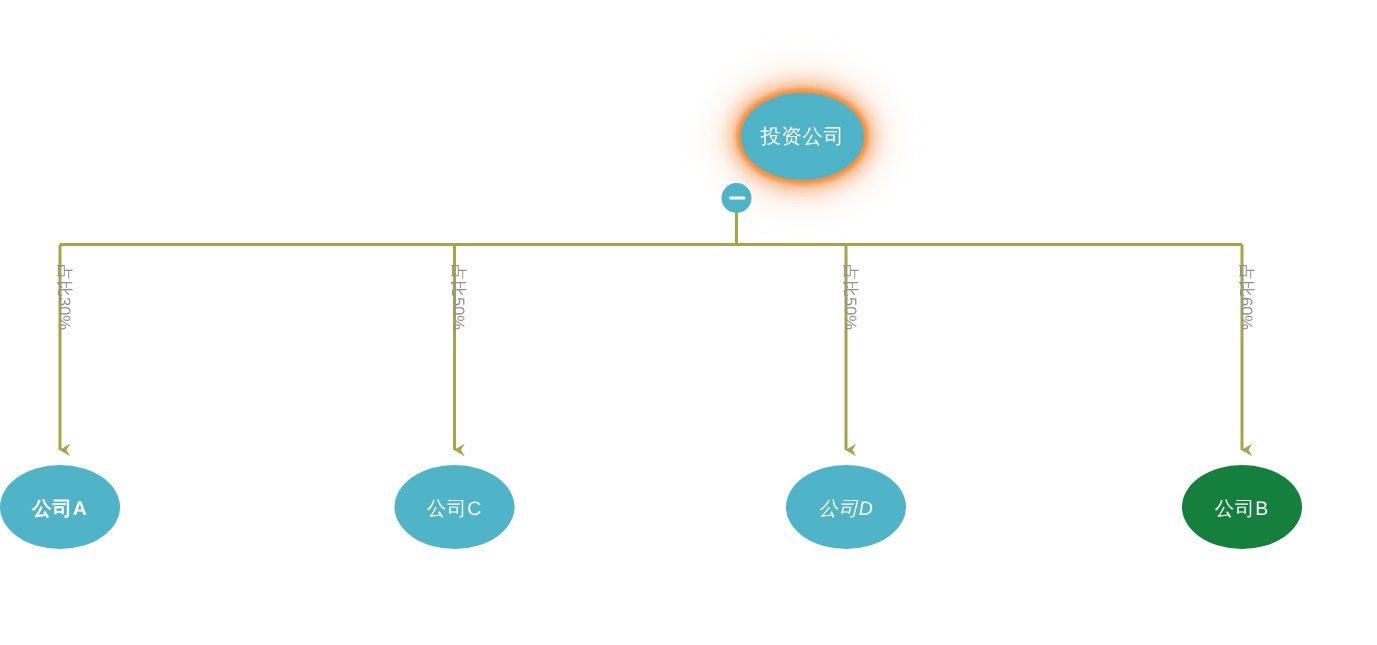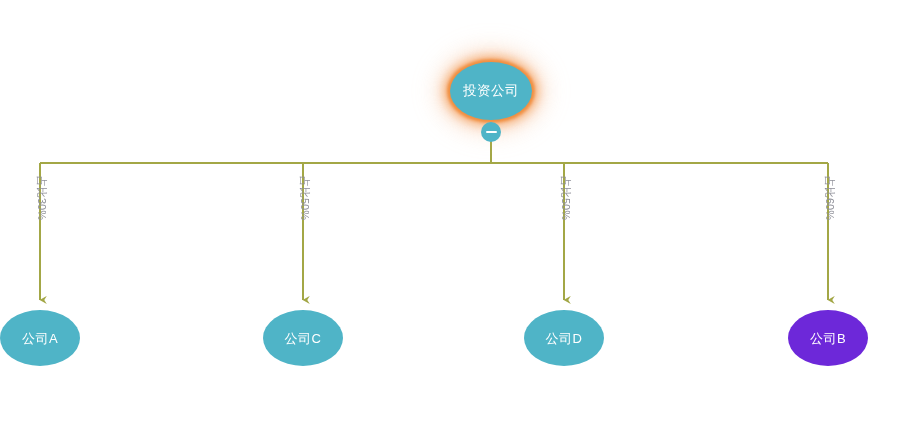--- a/index.html
+++ b/index.html
@@ -39,20 +39,21 @@
   }
   .node-root {
     font-size: 13.5px;
   }
   .node-glow {
     box-shadow:
       0 0 3px 3px rgba(240,140,60,0.95),
       0 0 9px 7px rgba(243,158,92,0.62),
       0 0 17px 12px rgba(246,180,130,0.30),
       0 0 26px 17px rgba(248,200,165,0.14);
+    margin-left: 44px;
   }
   .node-label {
     pointer-events: none;
     line-height: 1;
   }
   .collapse-btn {
     position: absolute;
     border-radius: 50%;
     display: flex;
     align-items: center;
@@ -107,29 +108,29 @@
 
   <div class="collapse-btn" style="left:481px; top:122px; width:20px; height:20px; background:#4FB4C7;">
     <span class="collapse-bar"></span>
   </div>
 
   <div class="edge-label" style="left:47px; top:176px;">占比30%</div>
   <div class="edge-label" style="left:310px; top:176px;">占比50%</div>
   <div class="edge-label" style="left:571px; top:176px;">占比50%</div>
   <div class="edge-label" style="left:835px; top:176px;">占比60%</div>
 
-  <div class="node" style="left:0px; top:310px; width:80px; height:56px; background:#4FB4C7;">
+  <div class="node" style="left:0px; top:310px; width:80px; height:56px; background:#4FB4C7;font-weight:bold;">
     <span class="node-label">公司A</span>
   </div>
 
   <div class="node" style="left:263px; top:310px; width:80px; height:56px; background:#4FB4C7;text-align:center;">
     <span class="node-label">公司C</span>
   </div>
 
-  <div class="node" style="left:524px; top:310px; width:80px; height:56px; background:#4FB4C7;">
+  <div class="node" style="left:524px; top:310px; width:80px; height:56px; background:#4FB4C7;font-style:italic;">
     <span class="node-label">公司D</span>
   </div>
 
-  <div class="node" style="left:788px; top:310px; width:80px; height:56px; background:#6d28d9;">
+  <div class="node" style="left:788px; top:310px; width:80px; height:56px; background:#15803d;">
     <span class="node-label">公司B</span>
   </div>
 
 </div>
 
 </body></html>

